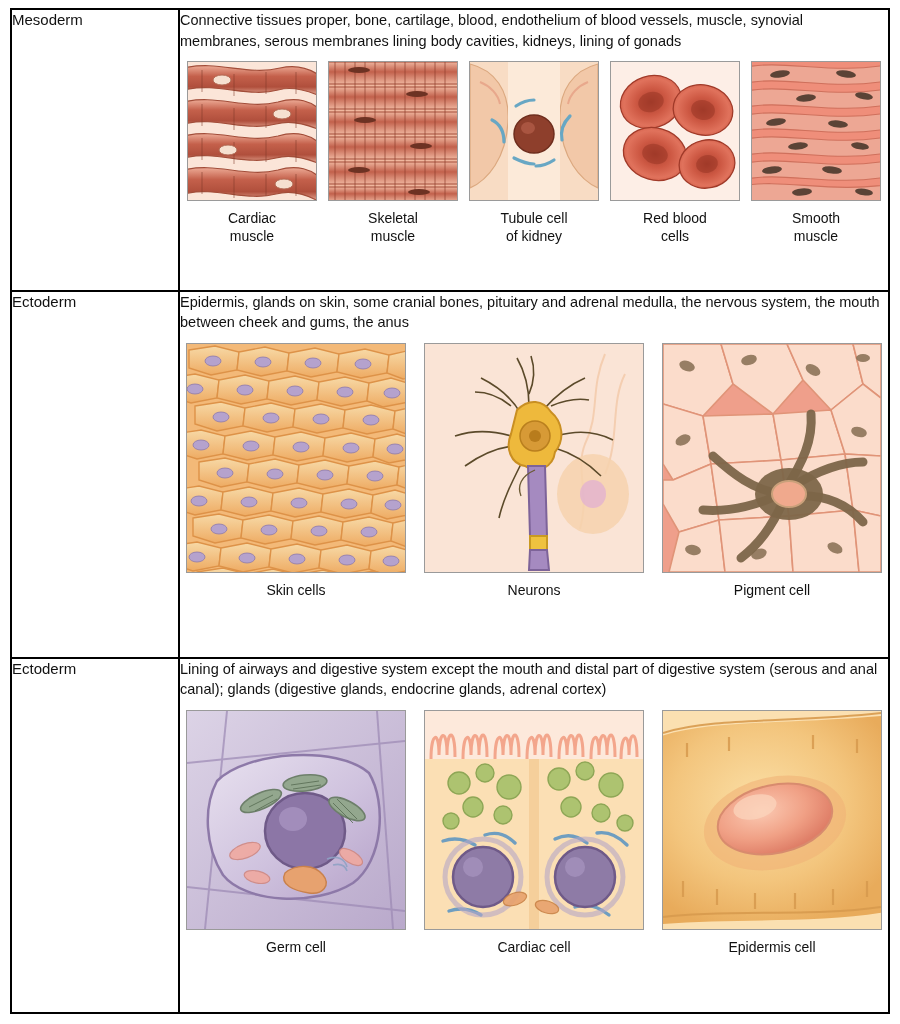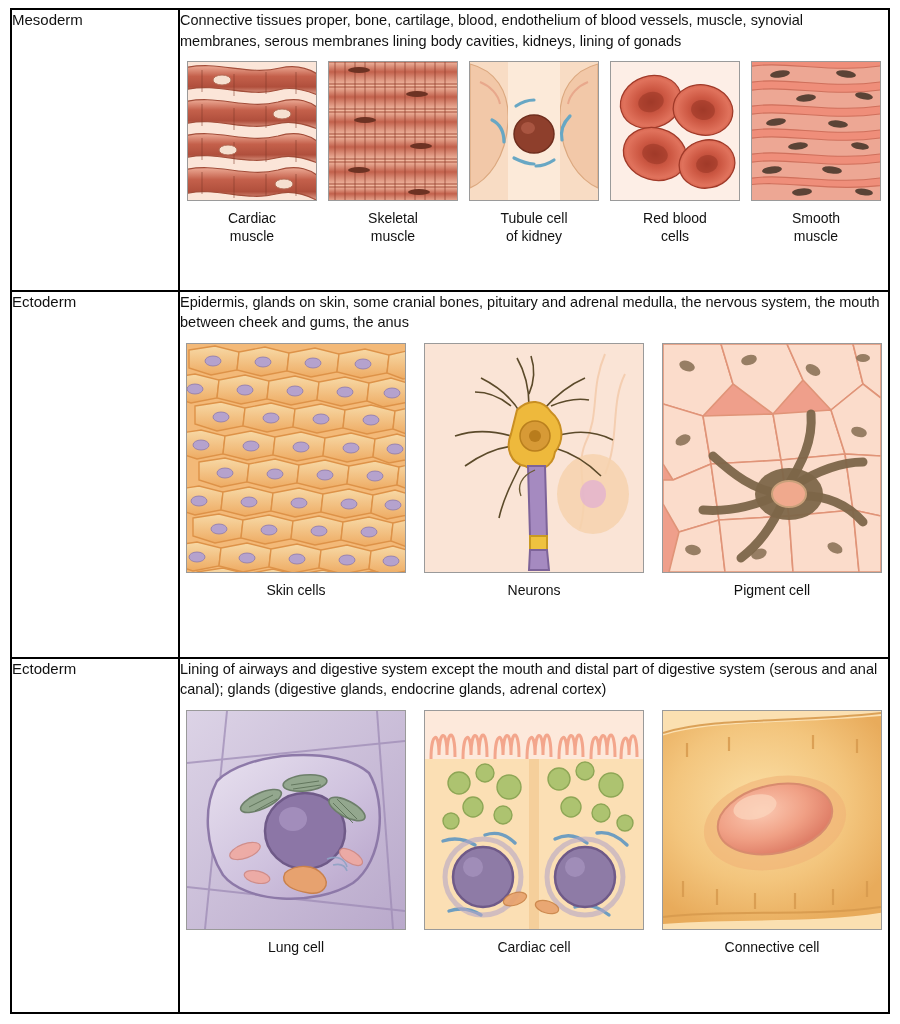--- a/index.html
+++ b/index.html
@@ -525,21 +525,21 @@
                     <ellipse cx="58" cy="140" rx="16" ry="7" transform="rotate(-20 58 140)"></ellipse>
                     <ellipse cx="70" cy="166" rx="13" ry="6" transform="rotate(12 70 166)"></ellipse>
                     <ellipse cx="164" cy="146" rx="13" ry="6" transform="rotate(32 164 146)"></ellipse>
                   </g>
                   <g stroke="#8fa2c4" stroke-width="1.6" fill="none" opacity="0.9">
                     <path d="M140 148 C150 144 158 148 160 156"></path>
                     <path d="M146 154 C154 152 158 154 160 160"></path>
                   </g>
                 </svg>
               </div>
-              <div class="caption">Lung cell</div>
+              <div class="caption">Germ cell</div>
             </div>
 
             <div class="fig">
               <div class="imgbox thy-bg" style="width:218px;height:218px">
                 <svg class="art" viewBox="0 0 218 218" preserveAspectRatio="none">
                   <rect width="218" height="218" fill="#fbe4c4"></rect>
                   <rect x="0" y="0" width="218" height="48" fill="#fde9db"></rect>
                   <g stroke="#f3a68c" stroke-width="3" fill="none">
                     <path d="M6 48 C6 22 14 18 14 44 C14 20 22 16 22 44 C22 18 30 16 30 46"></path>
                     <path d="M38 48 C38 22 46 18 46 44 C46 20 54 16 54 44 C54 18 62 16 62 46"></path>
@@ -621,21 +621,21 @@
                     <path d="M132 182 L132 198"></path>
                       <path d="M170 178 L170 194"></path>
                       <path d="M204 170 L204 186"></path>
                     <path d="M24 32 L24 46"></path>
                       <path d="M66 26 L66 40"></path>
                       <path d="M150 24 L150 38"></path>
                       <path d="M194 28 L194 42"></path>
                   </g>
                 </svg>
               </div>
-              <div class="caption">Connective cell</div>
+              <div class="caption">Epidermis cell</div>
             </div>
 
           </div>
         </td>
       </tr>
     </tbody>
   </table>
 </div>
 
 </body></html>

